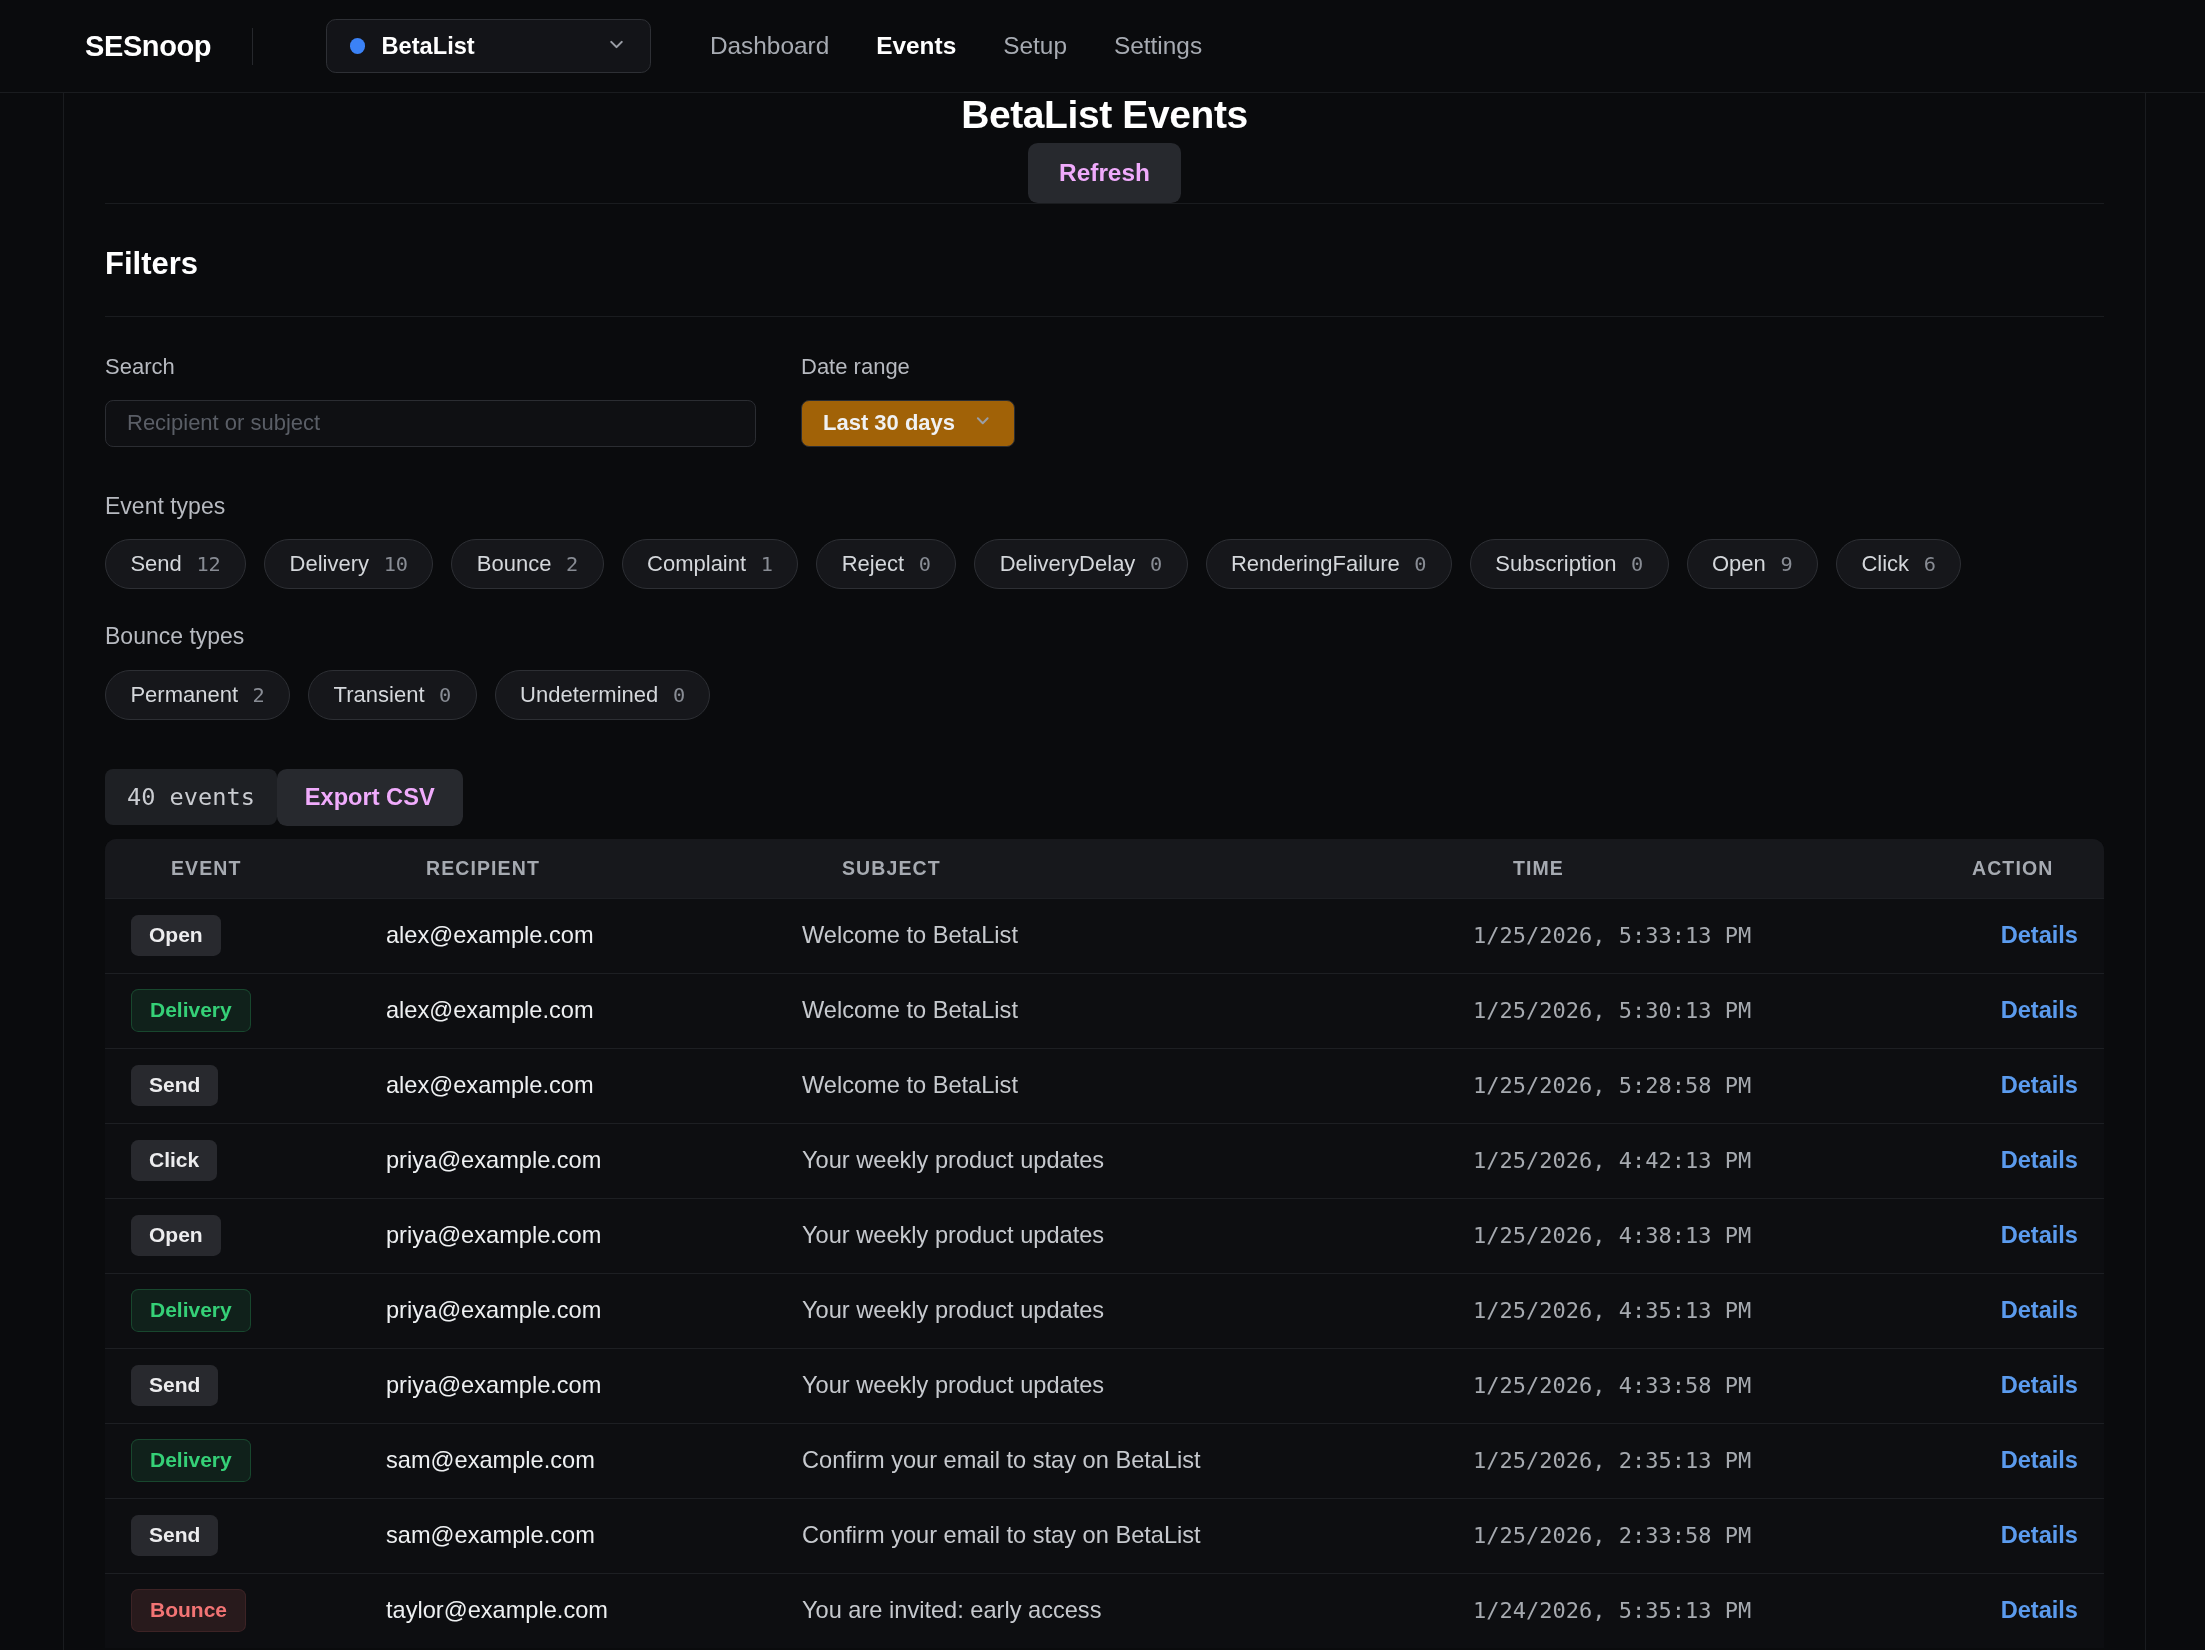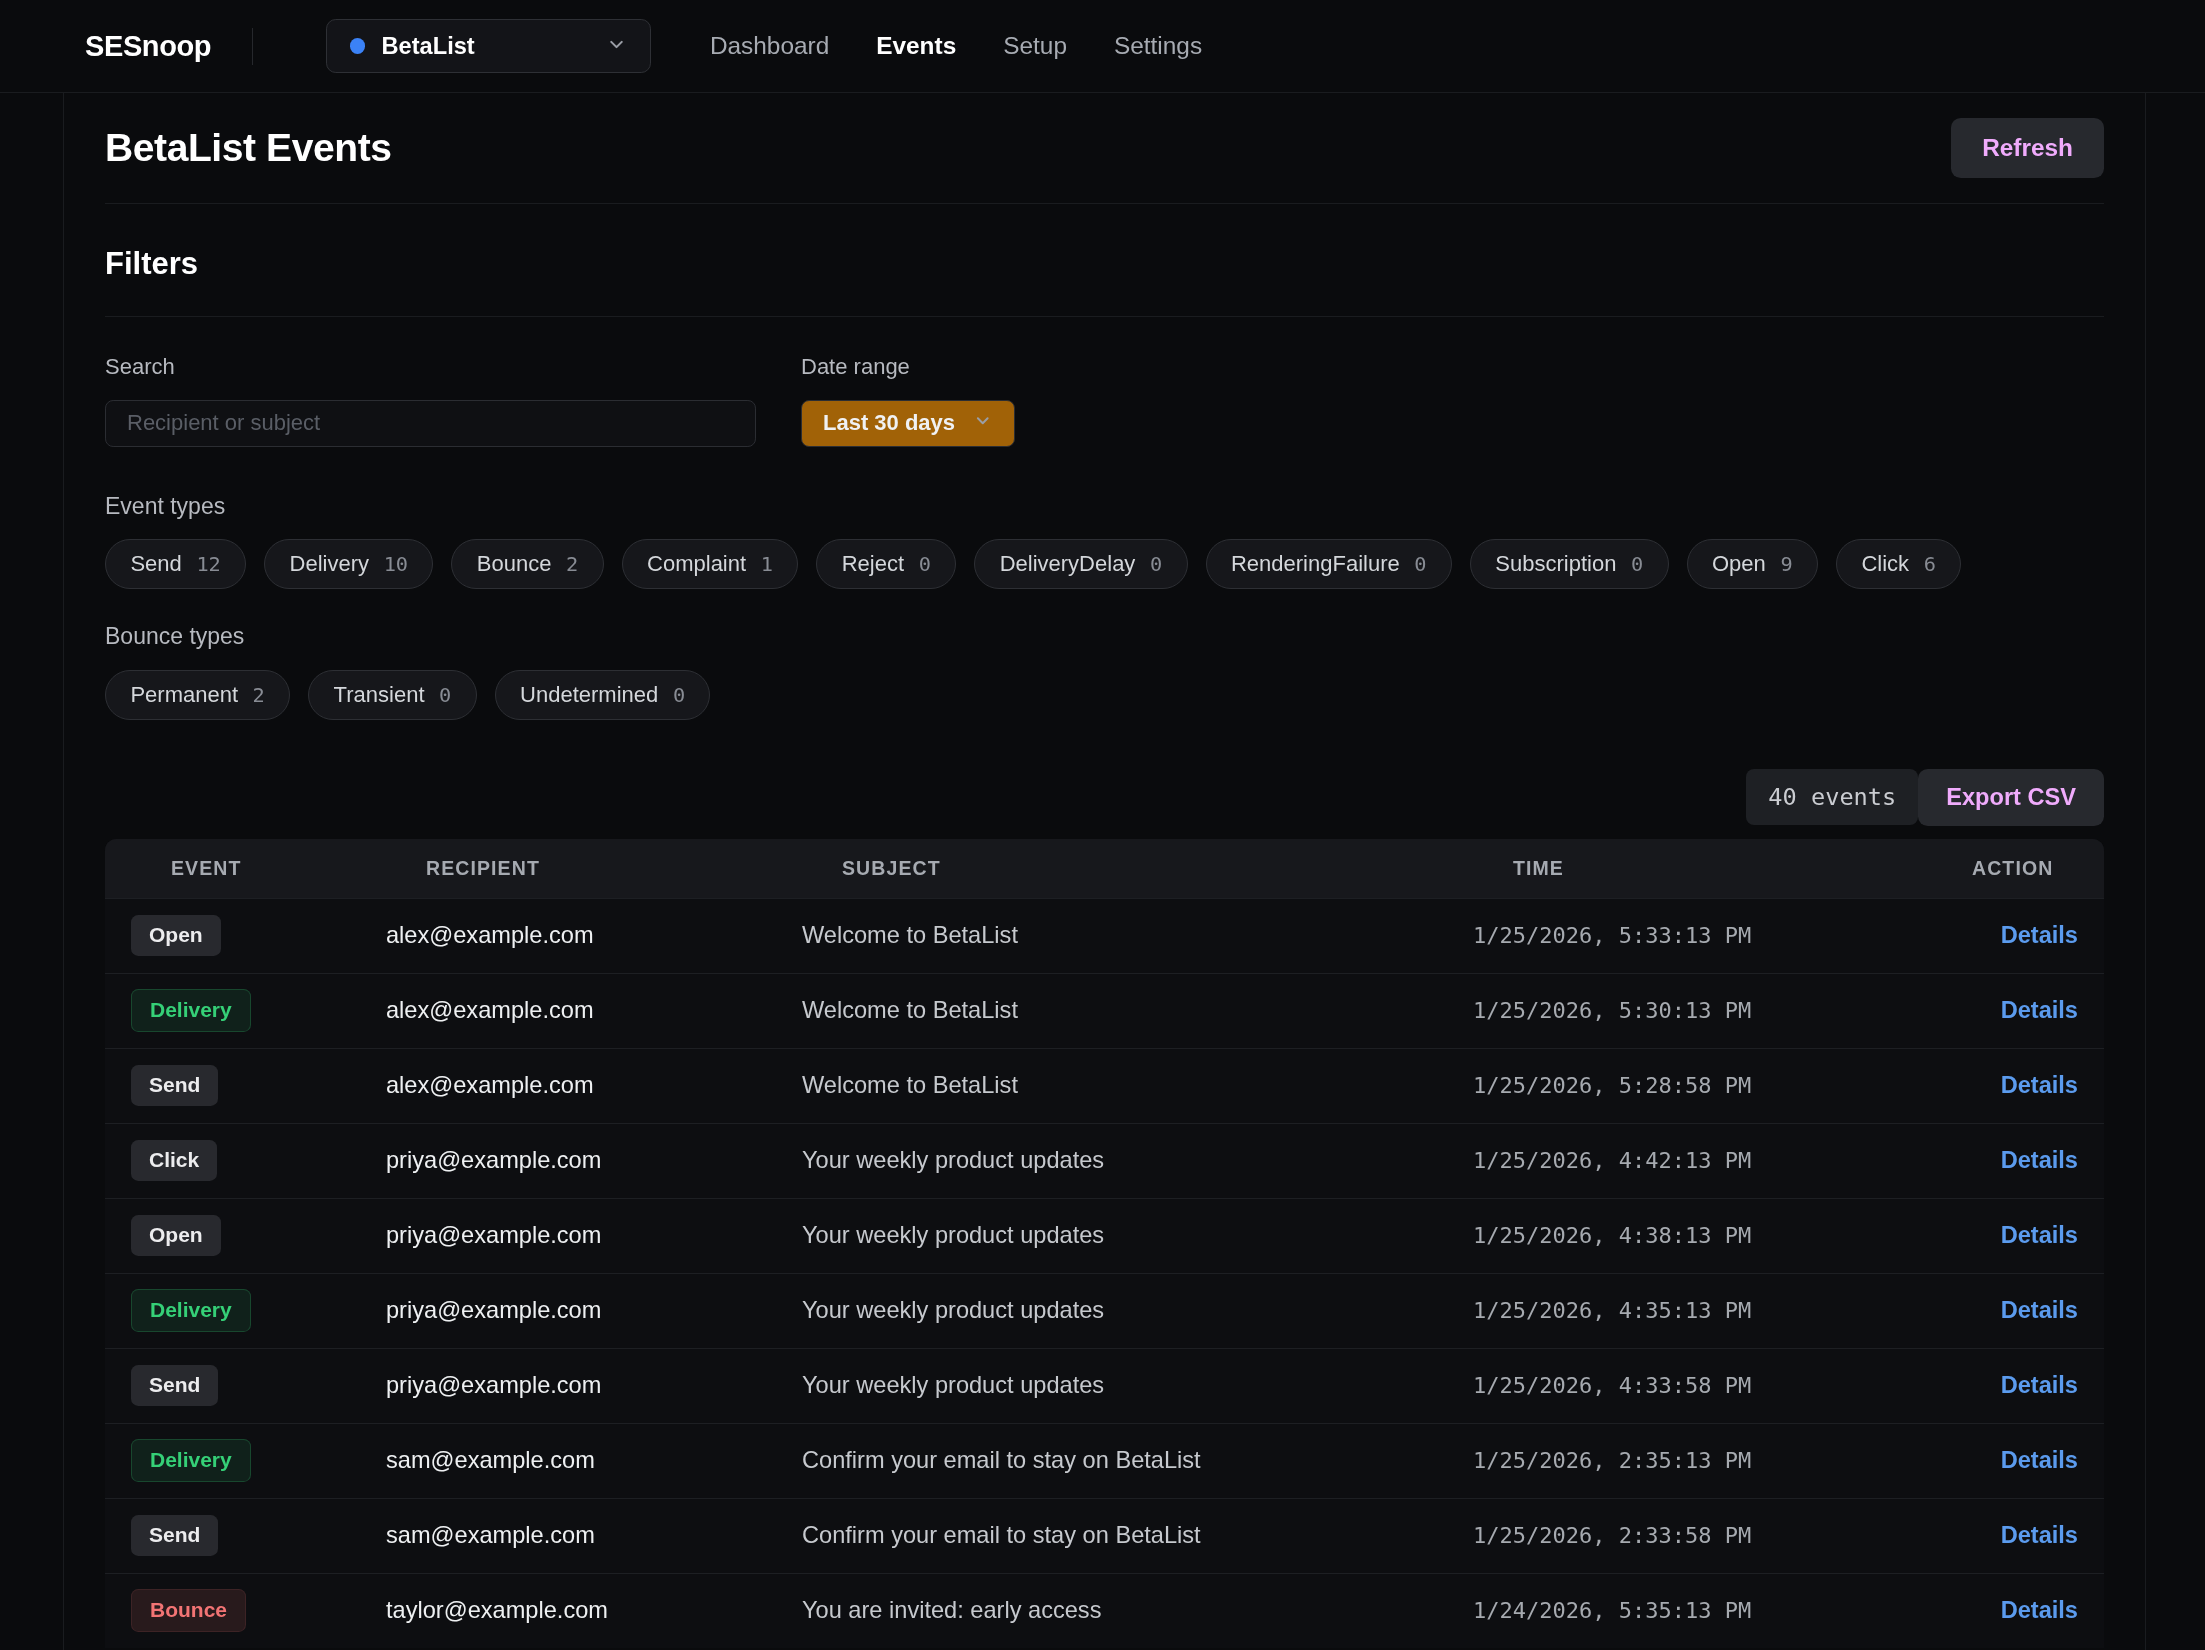--- a/index.html
+++ b/index.html
@@ -52,21 +52,21 @@
   
   .container{
     margin:0 59px 0 63px;
     border-left:0.8px solid var(--line-soft);
     border-right:0.8px solid var(--line-soft);
     min-height:1558px;
     padding:0 41px;
   }
   .title-row{
     display:flex;justify-content:space-between;align-items:center;
-    height:111px;border-bottom:0.8px solid var(--line-soft);
+    height:111px;border-bottom:0.8px solid var(--line-soft);flex-direction:column;
   }
   .page-title{font-size:39px;font-weight:800;letter-spacing:-0.4px;color:#fff;}
   .btn{
     background:var(--btn-bg);color:#f0abfc;border:none;border-radius:9.8px;
     height:60px;padding:0 31px;font-size:24.4px;font-weight:600;
     font-family:inherit;cursor:pointer;
   }
   
   .filters-head{padding-top:42px;padding-bottom:34px;border-bottom:0.8px solid var(--line-soft);}
   .filters-title{font-size:31px;font-weight:800;color:#fff;}
@@ -90,21 +90,21 @@
   .bounce-types-label{margin-top:34px;}
   .chips{display:flex;gap:18px;margin-top:19.5px;flex-wrap:wrap;}
   .chip{
     height:50px;display:inline-flex;align-items:center;gap:14.6px;
     background:var(--chip-bg);border:0.8px solid var(--chip-border);
     border-radius:33px;padding:0 24.4px;cursor:pointer;font-family:inherit;
   }
   .chip-name{font-size:22px;color:#d4d7db;font-weight:500;}
   .chip-count{font-family:"DejaVu Sans Mono", monospace;font-size:20.3px;color:var(--mono-muted);}
   
-  .results-row{display:flex;justify-content:flex-end;align-items:center;margin-top:49px;}
+  .results-row{display:flex;justify-content:flex-start;align-items:center;margin-top:49px;}
   .count-badge{
     font-family:"DejaVu Sans Mono", monospace;font-size:23.6px;color:#caccd1;
     background:#1e2024;border-radius:8.1px;padding:14px 22px;display:inline-block;
   }
   .btn.export{height:57px;font-size:23.6px;padding:0 28px;}
   
   .table{margin-top:13px;border-radius:11.4px 11.4px 0 0;overflow:hidden;background:#0d0e11;}
   .tgrid{
     display:grid;
     grid-template-columns:255px 416px 671px 459px 1fr;

